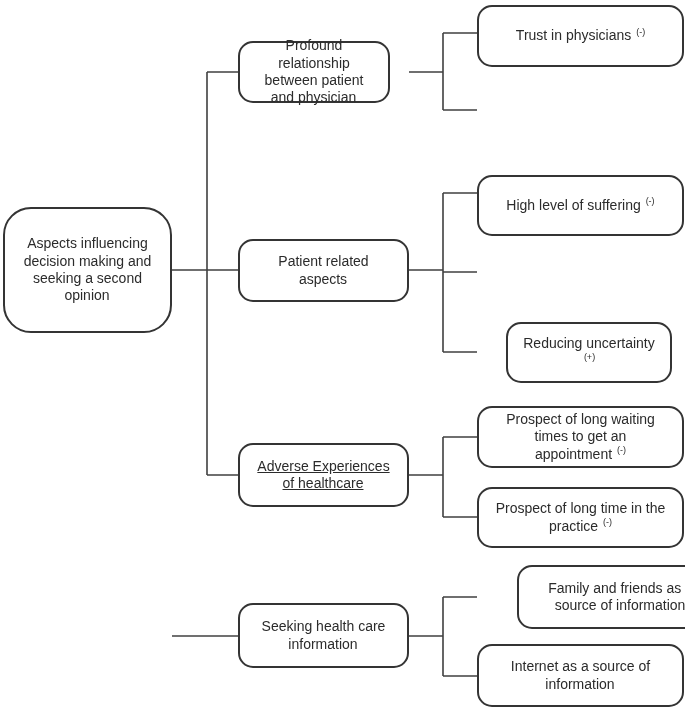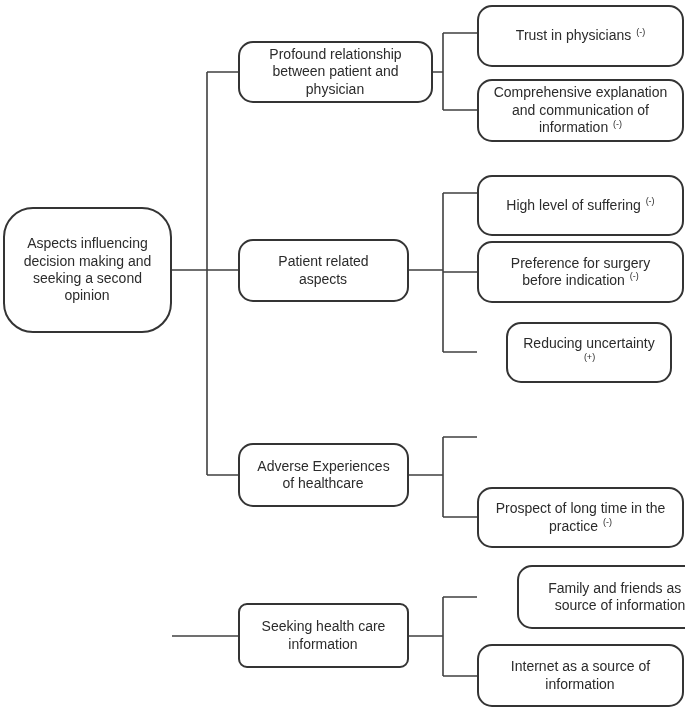--- a/index.html
+++ b/index.html
@@ -27,26 +27,26 @@
     display:flex;align-items:center;justify-content:center;
     text-align:center;
     font-size:14px;line-height:1.24;font-weight:400;
   }
   .left{border-radius:30px;padding:0 12px;}
   .mid{border-radius:15px;padding:0 14px;}
   .right{border-radius:15px;padding:0 14px;}
   .txt{width:100%;}
   sup.sgn{font-size:9px;line-height:0;margin-left:1px;}
   
-  #box-l1{left:3px;top:207px;width:169px;height:126px;}
+  #box-l1{left:3px;top:207px;width:169px;height:126px;border-radius:28px;}
   #box-l2{left:3px;top:572px;width:169px;height:129px;}
-  #box-m1{left:238px;top:41px;width:195px;height:62px;}
+  #box-m1{left:238px;top:41px;width:152px;height:62px;}
   #box-m2{left:238px;top:239px;width:171px;height:63px;}
-  #box-m3{left:238px;top:443px;width:171px;height:64px;}
-  #box-m4{left:238px;top:603px;width:171px;height:65px;border-radius:9px;}
+  #box-m3{left:238px;top:443px;width:171px;height:64px;text-decoration:underline;}
+  #box-m4{left:238px;top:603px;width:171px;height:65px;}
   #box-r1{left:477px;top:5px;width:207px;height:62px;}
   #box-r2{left:477px;top:79px;width:207px;height:63px;padding:0 12px;}
   #box-r3{left:477px;top:175px;width:207px;height:61px;}
   #box-r4{left:477px;top:241px;width:207px;height:62px;}
   #box-r5{left:477px;top:322px;width:166px;height:61px;margin-left:29px;}
   #box-r6{left:477px;top:406px;width:207px;height:62px;padding:0 17px;}
   #box-r7{left:477px;top:487px;width:207px;height:61px;}
   #box-r8{left:477px;top:565px;width:207px;height:64px;margin-left:40px;}
   #box-r9{left:477px;top:644px;width:207px;height:63px;}
 </style>
@@ -82,36 +82,33 @@
   </div>
 
   <div class="box mid" id="box-m4">
     <div class="txt"><span>Seeking health care information</span><sup class="sgn"></sup></div>
   </div>
 
   <div class="box right" id="box-r1">
     <div class="txt"><span>Trust in physicians</span> <sup class="sgn">(-)</sup></div>
   </div>
 
-  <div class="box right" id="box-r2">
-    <div class="txt"><span>Comprehensive explanation and communication of information</span> <sup class="sgn">(-)</sup></div>
-  </div>
 
   <div class="box right" id="box-r3">
     <div class="txt"><span>High level of suffering</span> <sup class="sgn">(-)</sup></div>
   </div>
 
-  <div class="box right" id="box-r4">
-    <div class="txt"><span>Preference for surgery before indication</span> <sup class="sgn">(-)</sup></div>
-  </div>
 
   <div class="box right" id="box-r5">
     <div class="txt"><span>Reducing uncertainty</span> <sup class="sgn">(+)</sup></div>
   </div>
 
+  <div class="box right" id="box-r6">
+    <div class="txt"><span>Prospect of long waiting times to get an appointment</span> <sup class="sgn">(-)</sup></div>
+  </div>
 
   <div class="box right" id="box-r7">
     <div class="txt"><span>Prospect of long time in the practice</span> <sup class="sgn">(-)</sup></div>
   </div>
 
   <div class="box right" id="box-r8">
     <div class="txt"><span>Family and friends as a source of information</span> <sup class="sgn"></sup></div>
   </div>
 
   <div class="box right" id="box-r9">

